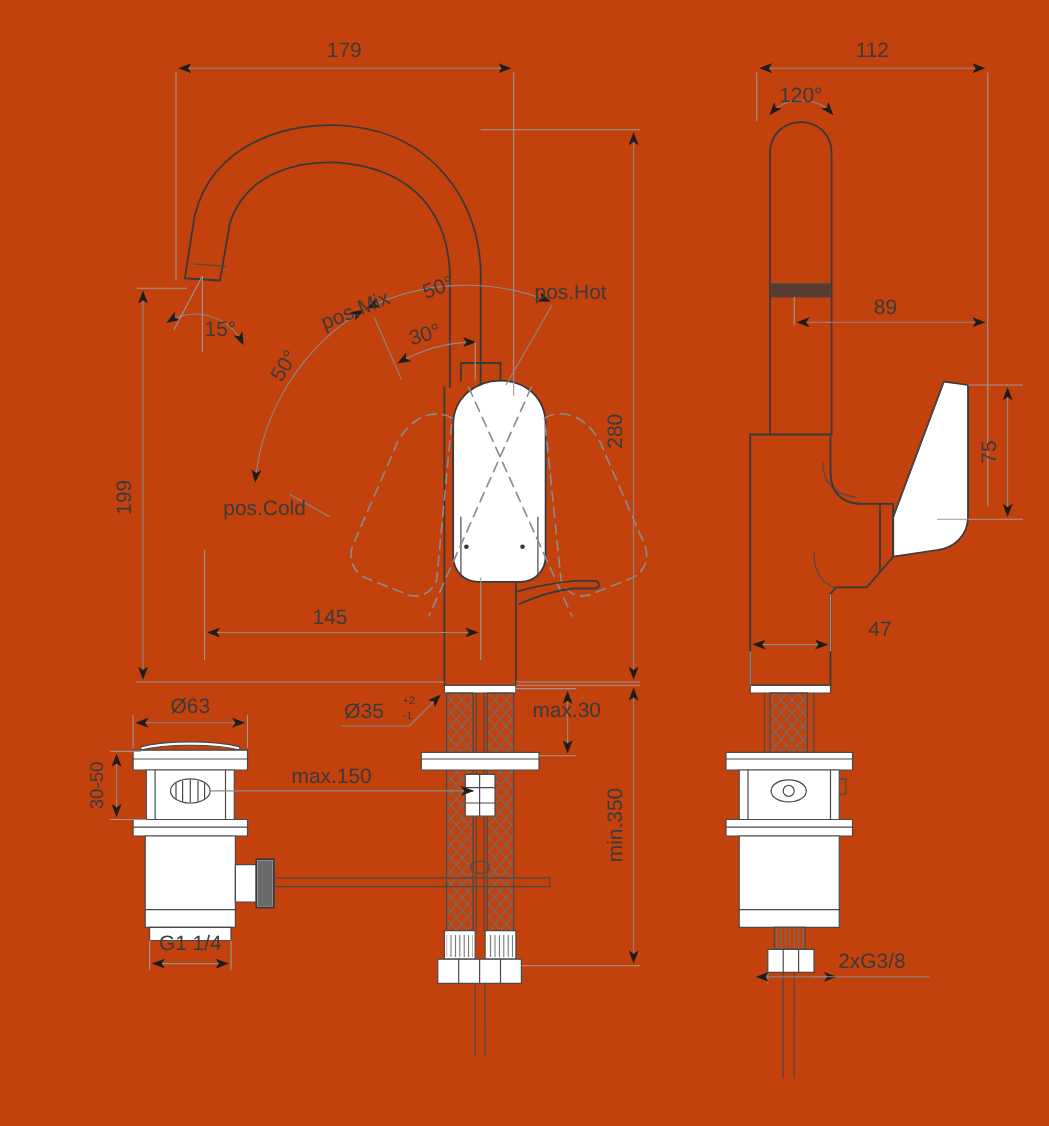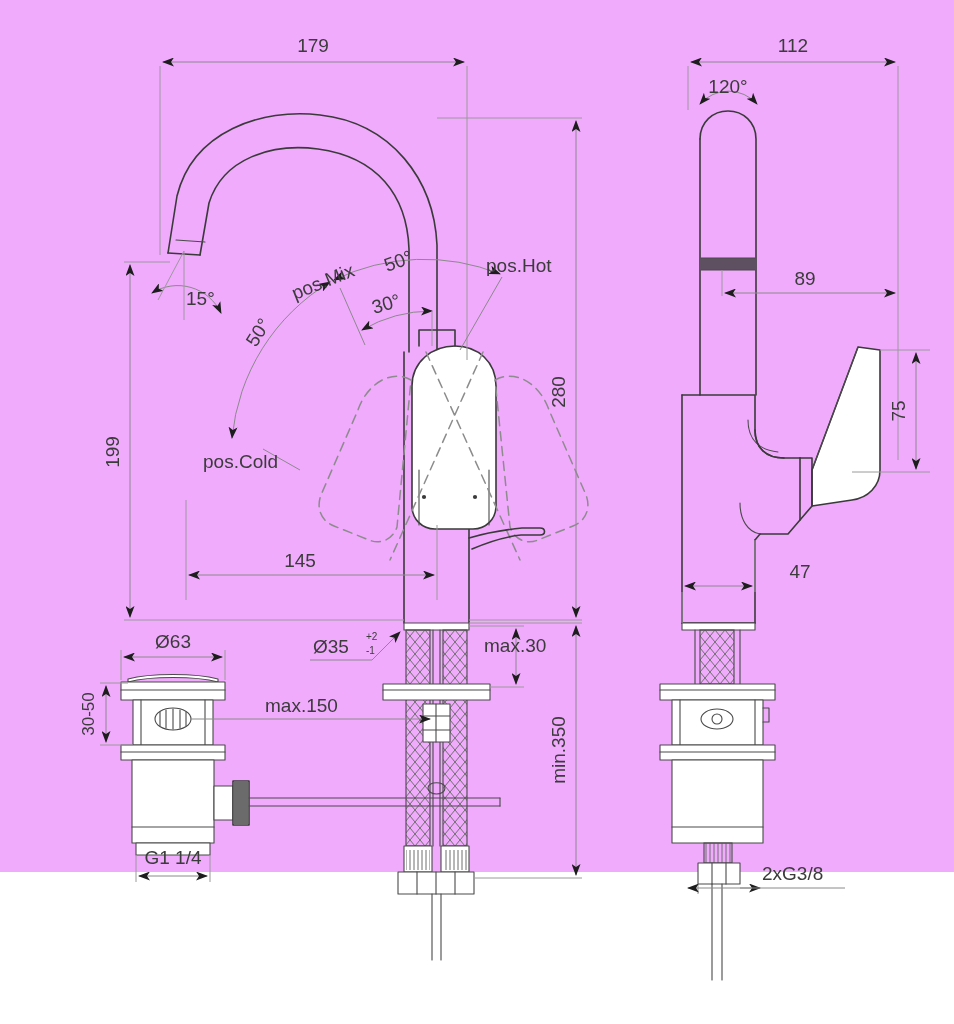--- a/index.html
+++ b/index.html
@@ -1,17 +1,17 @@
 <!DOCTYPE html>
 <html><head>
 <meta charset="utf-8">
 <style>
   html,body{margin:0;padding:0;background:#ffffff;}
   body{width:954px;height:1024px;overflow:hidden;font-family:"Liberation Sans",sans-serif;}
-  #sheet{position:relative;width:954px;height:872px;background:#f0abfc;}
+  #sheet{position:relative;width:954px;height:1024px;background:#c2410c;}
   svg.draw{position:absolute;left:0;top:0;width:954px;height:1024px;}
   .dimtxt{font-family:"Liberation Sans",sans-serif;font-size:19px;fill:#3b3b3b;}
   .dimtxt-sm{font-family:"Liberation Sans",sans-serif;font-size:17px;fill:#3b3b3b;}
   .tol{font-family:"Liberation Sans",sans-serif;font-size:10px;fill:#3b3b3b;}
   .obj{fill:none;stroke:#3a3a3a;stroke-width:1.6;stroke-linejoin:round;stroke-linecap:round;}
   .objthin{fill:none;stroke:#4a4a4a;stroke-width:1.1;stroke-linejoin:round;stroke-linecap:round;}
   .objfill{fill:#ffffff;stroke:#3a3a3a;stroke-width:1.6;stroke-linejoin:round;}
   .objfill-t{fill:#ffffff;stroke:#4a4a4a;stroke-width:1.1;stroke-linejoin:round;}
   .dash{fill:none;stroke:#8c8c8c;stroke-width:1.5;stroke-dasharray:9 6;stroke-linecap:round;stroke-linejoin:round;}
   .dimline{fill:none;stroke:#8a8a8a;stroke-width:1.0;}

